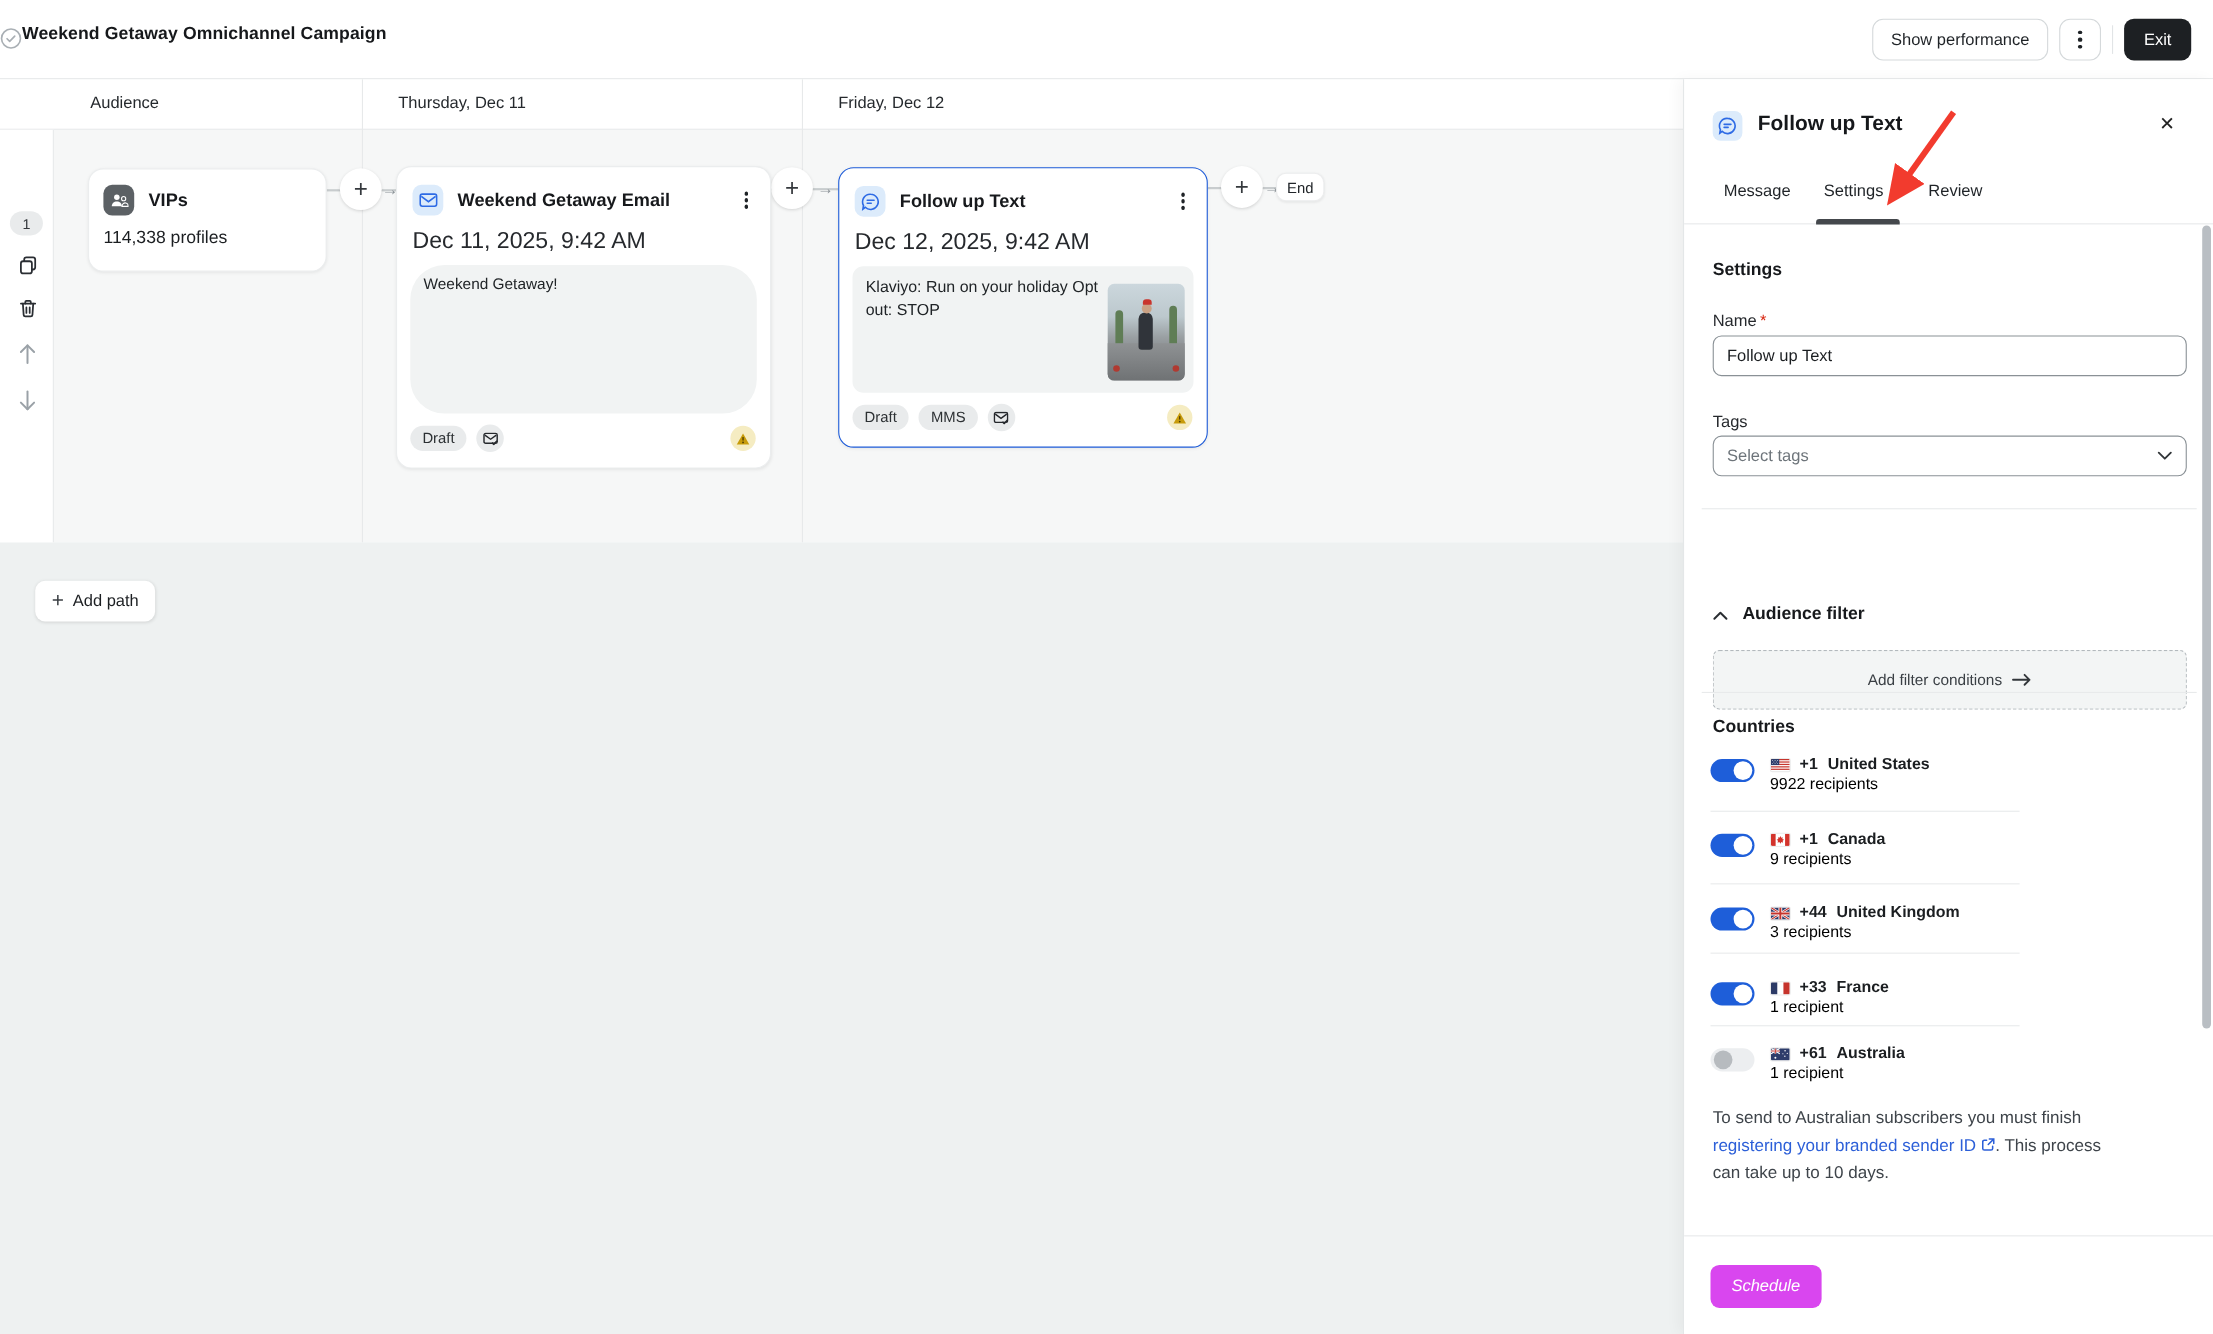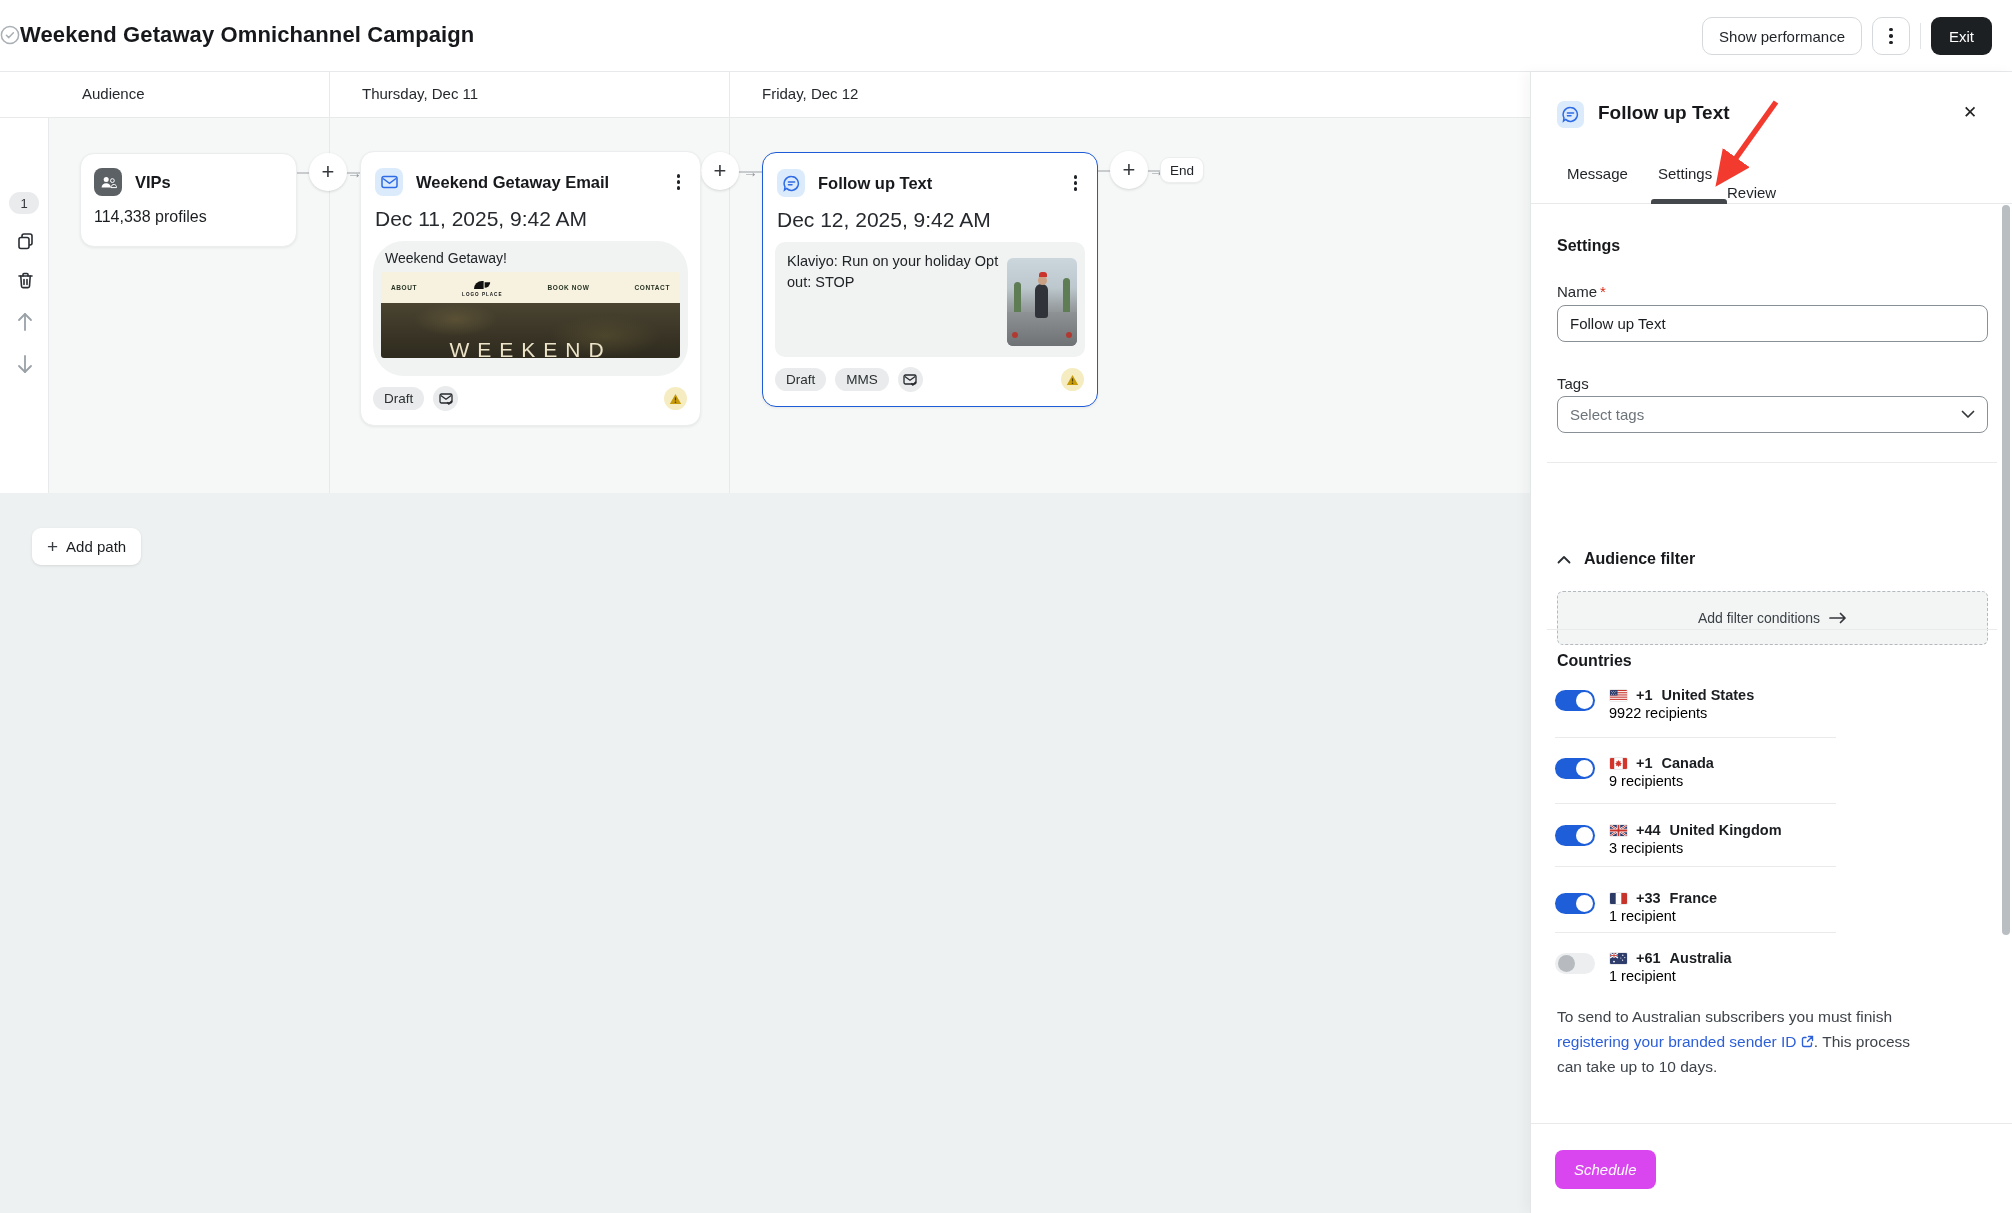--- a/index.html
+++ b/index.html
@@ -2,21 +2,21 @@
 <html><head>
 <meta charset="utf-8">
 <style>
   * { margin:0; padding:0; box-sizing:border-box; }
   html,body { width:2012px; height:1213px; overflow:hidden; }
   body { font-family:"Liberation Sans", sans-serif; background:#ffffff; color:#1f2327; }
   #app { position:relative; width:2012px; height:1213px; background:#ffffff; overflow:hidden; }
 
   
   .topbar { position:absolute; left:0; top:0; width:2012px; height:72px; background:#fff; border-bottom:1px solid #e7e9ea; z-index:30; }
-  .page-title { position:absolute; left:20px; top:22px; font-size:22px; font-weight:600; color:#16181b; letter-spacing:.1px; }
+  .page-title { position:absolute; left:20px; top:22px; font-size:16px; font-weight:600; color:#16181b; letter-spacing:.1px; }
   .title-check { position:absolute; top:25px; width:20px; height:20px; }
   .topbar-actions { position:absolute; right:20px; top:17px; display:flex; align-items:center; gap:10px; }
   .btn-outline { height:38px; padding:0 16px; background:#fff; border:1px solid #d5d9db; border-radius:10px; font-size:15px; font-weight:500; color:#1f2327; display:flex; align-items:center; font-family:inherit; }
   .btn-kebab { width:38px; height:38px; border:1px solid #d5d9db; border-radius:10px; background:#fff; display:flex; align-items:center; justify-content:center; flex-direction:column; gap:3px; }
   .btn-kebab i, .card-kebab i { width:3.5px; height:3.5px; border-radius:50%; background:#1f2327; display:block; }
   .top-divider { width:1px; height:26px; background:#e1e4e6; }
   .btn-dark { height:38px; padding:0 18px; background:#1d2023; color:#fff; border:none; border-radius:9px; font-size:15px; font-weight:500; display:flex; align-items:center; font-family:inherit; }
 
   
   .colhead { position:absolute; left:0; top:72px; width:1530px; height:46px; background:#fff; border-bottom:1px solid #e7e9ea; z-index:5; }
@@ -95,21 +95,21 @@
   .add-path { position:absolute; left:32px; top:528px; height:37px; padding:0 15px; background:#fff; border:none; border-radius:9px; box-shadow:0 1px 3px rgba(0,0,0,.10); display:flex; align-items:center; gap:8px; font-size:15px; color:#1b1e21; font-family:inherit; z-index:9; }
   .add-path .plus-g { font-size:19px; color:#3a3e43; font-weight:400; line-height:1; }
 
   
   .panel { position:absolute; left:1530px; top:72px; width:482px; height:1141px; background:#fff; border-left:1px solid #e4e7e8; box-shadow:-5px 0 12px rgba(0,0,0,.04); z-index:40; }
   .panel-head-ic { position:absolute; left:26px; top:29px; width:27px; height:27px; border-radius:7px; background:#dcebfb; display:flex; align-items:center; justify-content:center; }
   .panel-title { position:absolute; left:67px; top:30px; font-size:19px; font-weight:600; color:#16181b; }
   .panel-close { position:absolute; right:30px; top:28px; width:24px; height:24px; display:flex; align-items:center; justify-content:center; font-size:17px; color:#222; }
   .tabs { position:absolute; left:0; top:93px; width:482px; height:39px; border-bottom:1px solid #e7e9ea; }
   .tab { position:absolute; top:0; font-size:15px; font-weight:500; color:#1f2327; }
-  .tab.t0 { left:36px; } .tab.t1 { left:127px; } .tab.t2 { left:196px;margin-top:19px; }
+  .tab.t0 { left:36px; } .tab.t1 { left:127px; } .tab.t2 { left:222px; }
   .tab-underline { position:absolute; left:120px; top:34px; width:76px; height:5px; background:#44484c; border-radius:3px 3px 0 0; }
 
   .p-section-title { position:absolute; left:26px; font-size:16px; font-weight:700; color:#17191c; }
   .p-label { position:absolute; left:26px; font-size:15px; color:#26292d; }
   .req { color:#d92b16; margin-left:3px; }
   .p-input { position:absolute; left:26px; width:431px; height:37px; border:1px solid #8a9196; border-radius:8px; background:#fff; font-size:15px; color:#1b1e21; padding:0 12px; font-family:inherit; }
   .p-select { position:absolute; left:26px; width:431px; height:37px; border:1px solid #8a9196; border-radius:8px; background:#fff; display:flex; align-items:center; padding:0 12px; }
   .p-select .ph { font-size:15px; color:#6d747a; flex:1; }
   .p-divider { position:absolute; left:16px; width:450px; height:1px; background:#e8eaeb; }
   .collapse-row { position:absolute; left:26px; display:flex; align-items:center; gap:13px; }
@@ -238,37 +238,20 @@
       <div class="card-title">Weekend Getaway Email</div>
       <div class="card-kebab">
           <i></i>
           <i></i>
           <i></i>
         </div>
     </div>
     <div class="card-date">Dec 11, 2025, 9:42 AM</div>
     <div class="preview">
       <div class="subject">Weekend Getaway!</div>
-      <div class="email-mock">
-        <div class="mock-nav">
-          <span class="nav-it">ABOUT</span>
-          <span class="mock-logo">
-            <svg width="22" height="12" viewBox="0 0 22 12">
-                <path d="M3 10 A8 8 0 0 1 11 2 h1.6 v8 z" fill="#111"></path>
-                <path d="M13.6 3.2 h5.6 a5.6 5.6 0 0 1 -5.6 5.6 z" fill="#111"></path>
-              </svg>
-            <span class="lg-txt">LOGO PLACE</span>
-          </span>
-          <span class="nav-it">BOOK NOW</span>
-          <span class="nav-it">CONTACT</span>
-        </div>
-        <div class="mock-hero">
-          <span>WEEKEND</span>
-        </div>
-      </div>
     </div>
     <div class="badges">
       <span class="pill">Draft</span>
       <span class="chip-round">
         <svg width="14" height="12" viewBox="0 0 14 12" fill="none" stroke="#25282c" stroke-width="1.3">
             <rect x="1" y="1" width="12" height="9" rx="1.5"></rect>
             <path d="M1.8 2.5L7 6.3l5.2-3.8"></path>
             <path d="M8.3 9.4l1.6 1.6 3-3.2" stroke-width="1.5"></path>
           </svg>
       </span>

